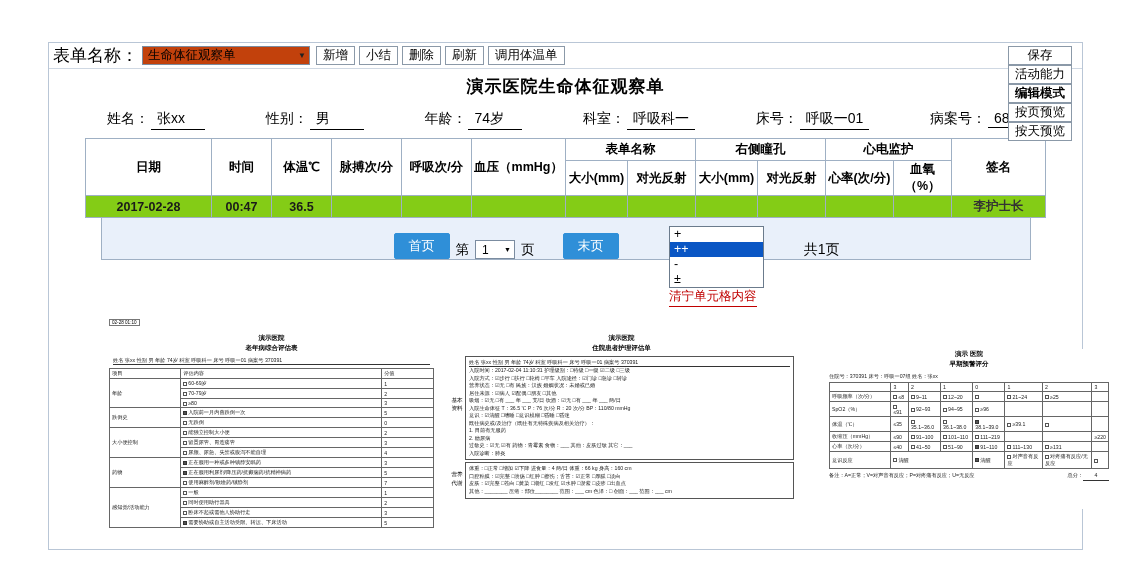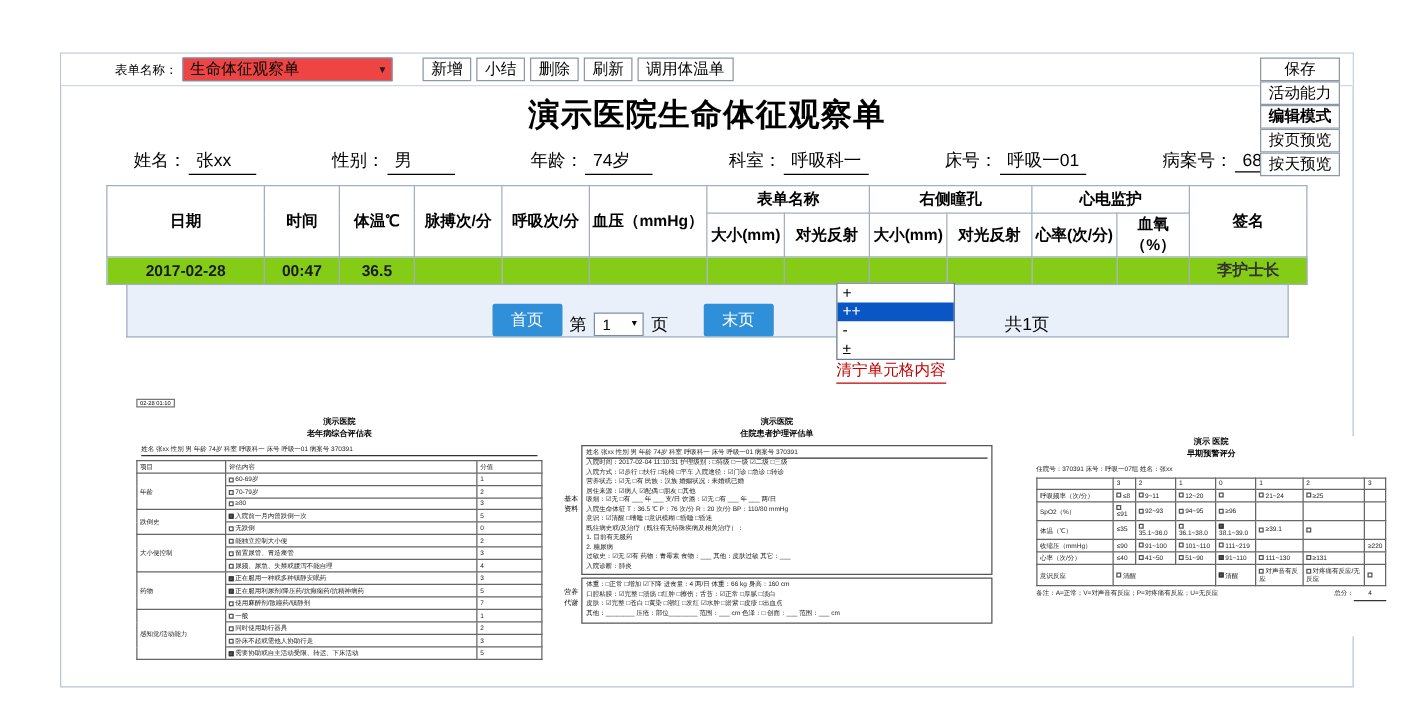--- a/index.html
+++ b/index.html
@@ -15,39 +15,39 @@
   .app {
     position:absolute; left:48px; top:42px; width:1035px; height:508px;
     border:1px solid #b9c6d6; background:#fff;
   }
   
   .toolbar {
     height:26px; display:flex; align-items:center; gap:0;
     border-bottom:1px solid #cfd8e3; background:#fff; padding:0 4px;
     position:relative;
   }
-  .tb-label { font-size:10px; margin-right:4px; white-space:nowrap;margin-left:39px; }
+  .tb-label { font-size:17px; margin-right:4px; white-space:nowrap; }
   .select-box {
-    width:168px; height:19px; border:1px solid #7b8ca0; background:#ef4444;
+    width:168px; height:19px; border:1px solid #7b8ca0; background:#c2410c;
     display:flex; align-items:center; justify-content:space-between;
-    padding:0 3px 0 5px; font-size:12.5px; margin-right:24px;
+    padding:0 3px 0 5px; font-size:12.5px; margin-right:6px;
   }
   .select-box .caret { font-size:8px; color:#222; }
   .btn {
     height:19px; min-width:34px; padding:0 6px; margin-right:4px;
     border:1px solid #8b99a8; background:#fff; font-size:12.5px;
     display:flex; align-items:center; justify-content:center;
     line-height:1; white-space:nowrap; cursor:default;
   }
   .btn.wide { min-width:74px; }
   .right-group { position:absolute; right:6px; top:3px; display:flex;flex-direction:column; }
   .btn.bold { font-weight:bold; }
   
   .doc-title {
-    text-align:center; font-size:25px; font-weight:bold; margin-top:6px; letter-spacing:1px;
+    text-align:center; font-size:17px; font-weight:bold; margin-top:6px; letter-spacing:1px;
   }
   
   .patient-row {
     display:flex; align-items:baseline; margin:12px 40px 8px 58px; font-size:14px;
   }
   .pi { display:flex; align-items:baseline; }
   .pi .lab { white-space:nowrap; }
   .pi .val {
     border-bottom:1px solid #000; min-width:54px; text-align:left;
     padding:0 6px 1px 6px; margin-left:2px; white-space:nowrap;

